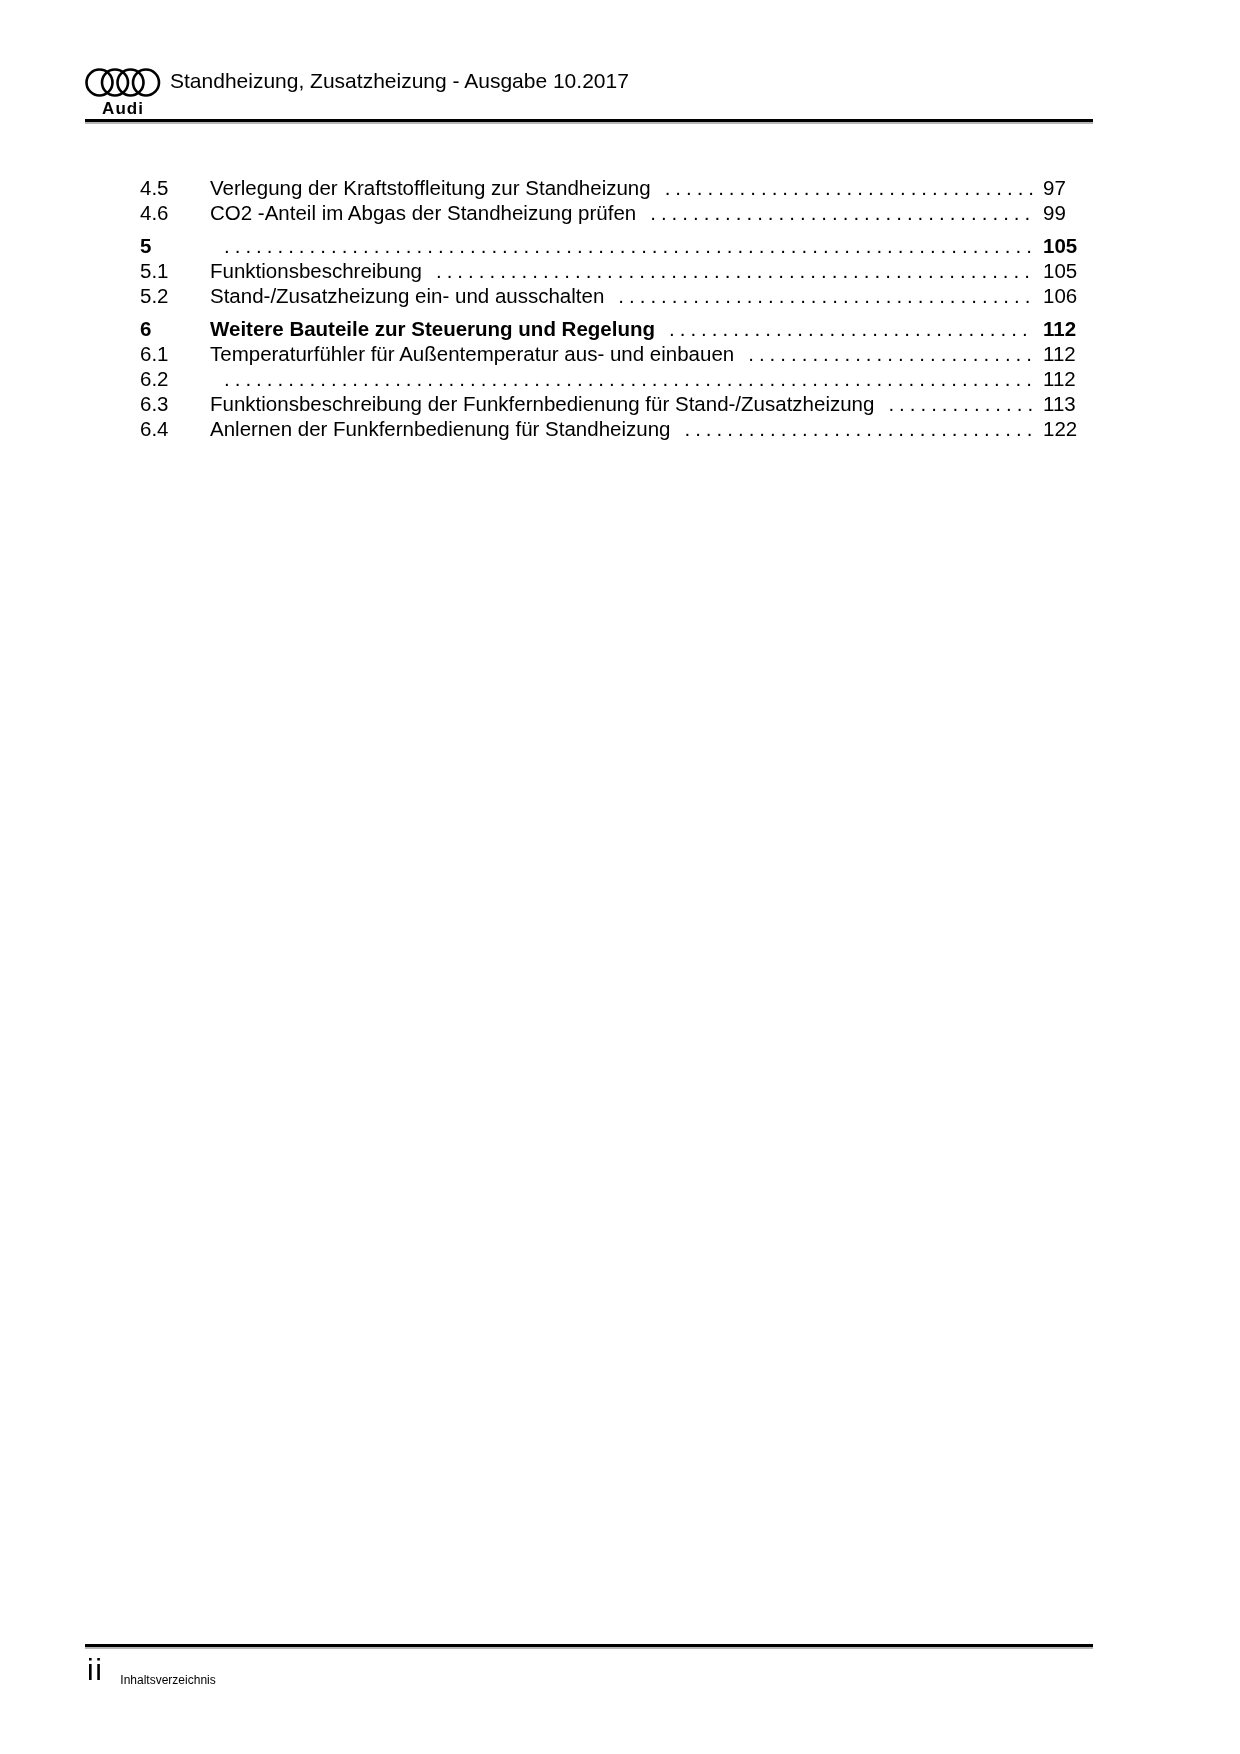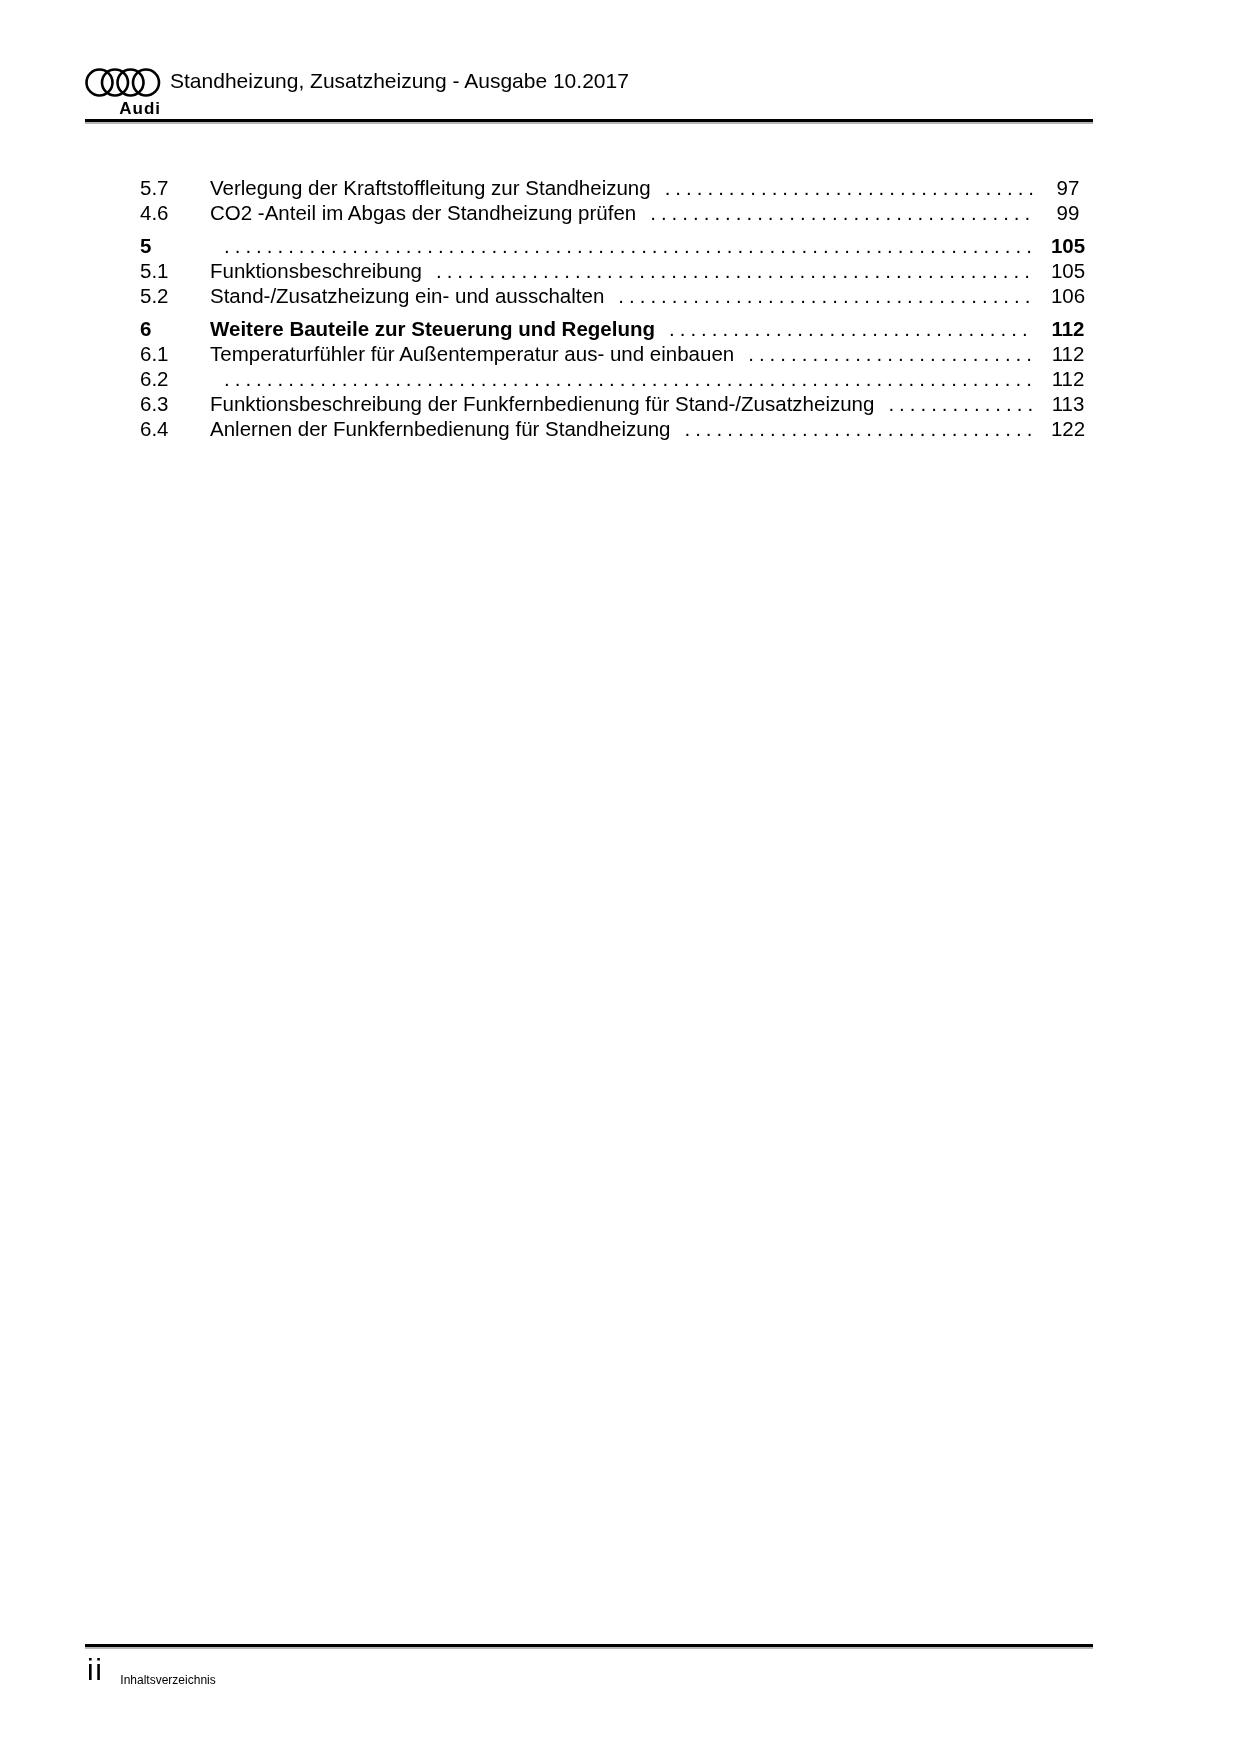--- a/index.html
+++ b/index.html
@@ -14,21 +14,21 @@
     overflow: hidden;
     margin: 0 auto;
   }
 
   
   .logo {
     position: absolute;
     left: 85px;
     top: 67px;
     width: 76px;
-    text-align: right;
+    text-align: center;
   }
   .logo svg { display: block; }
   .logo-wordmark {
     display: block;
     font-size: 17px;
     font-weight: bold;
     letter-spacing: 1px;
     margin-top: 1px;
   }
   .header-text {
@@ -78,21 +78,21 @@
     flex: 1 1 auto;
     overflow: hidden;
     margin-left: 14px;
     margin-right: 10px;
     letter-spacing: 5px;
     font-weight: normal;
     height: 25px;
   }
   .toc-page {
     flex: 0 0 50px;
-    text-align: center;
+    text-align: left;
   }
 
   
   .footer-row {
     position: absolute;
     left: 87px;
     top: 1653px;
     display: flex;
     align-items: flex-end;
     gap: 17px;
@@ -123,21 +123,21 @@
   </div>
 
   <div class="header-text">
     <div>Standheizung, Zusatzheizung - Ausgabe 10.2017</div>
   </div>
 
   <div class="rule rule-top"></div>
 
   <div class="toc">
     <div class="toc-row">
-      <span class="toc-num">5.7</span>
+      <span class="toc-num">4.5</span>
       <span class="toc-title">Verlegung der Kraftstoffleitung zur Standheizung</span>
       <span class="toc-dots">......................................................................................................................................................</span>
       <span class="toc-page">97</span>
     </div>
 
     <div class="toc-row">
       <span class="toc-num">4.6</span>
       <span class="toc-title">CO2 -Anteil im Abgas der Standheizung prüfen</span>
       <span class="toc-dots">......................................................................................................................................................</span>
       <span class="toc-page">99</span>

